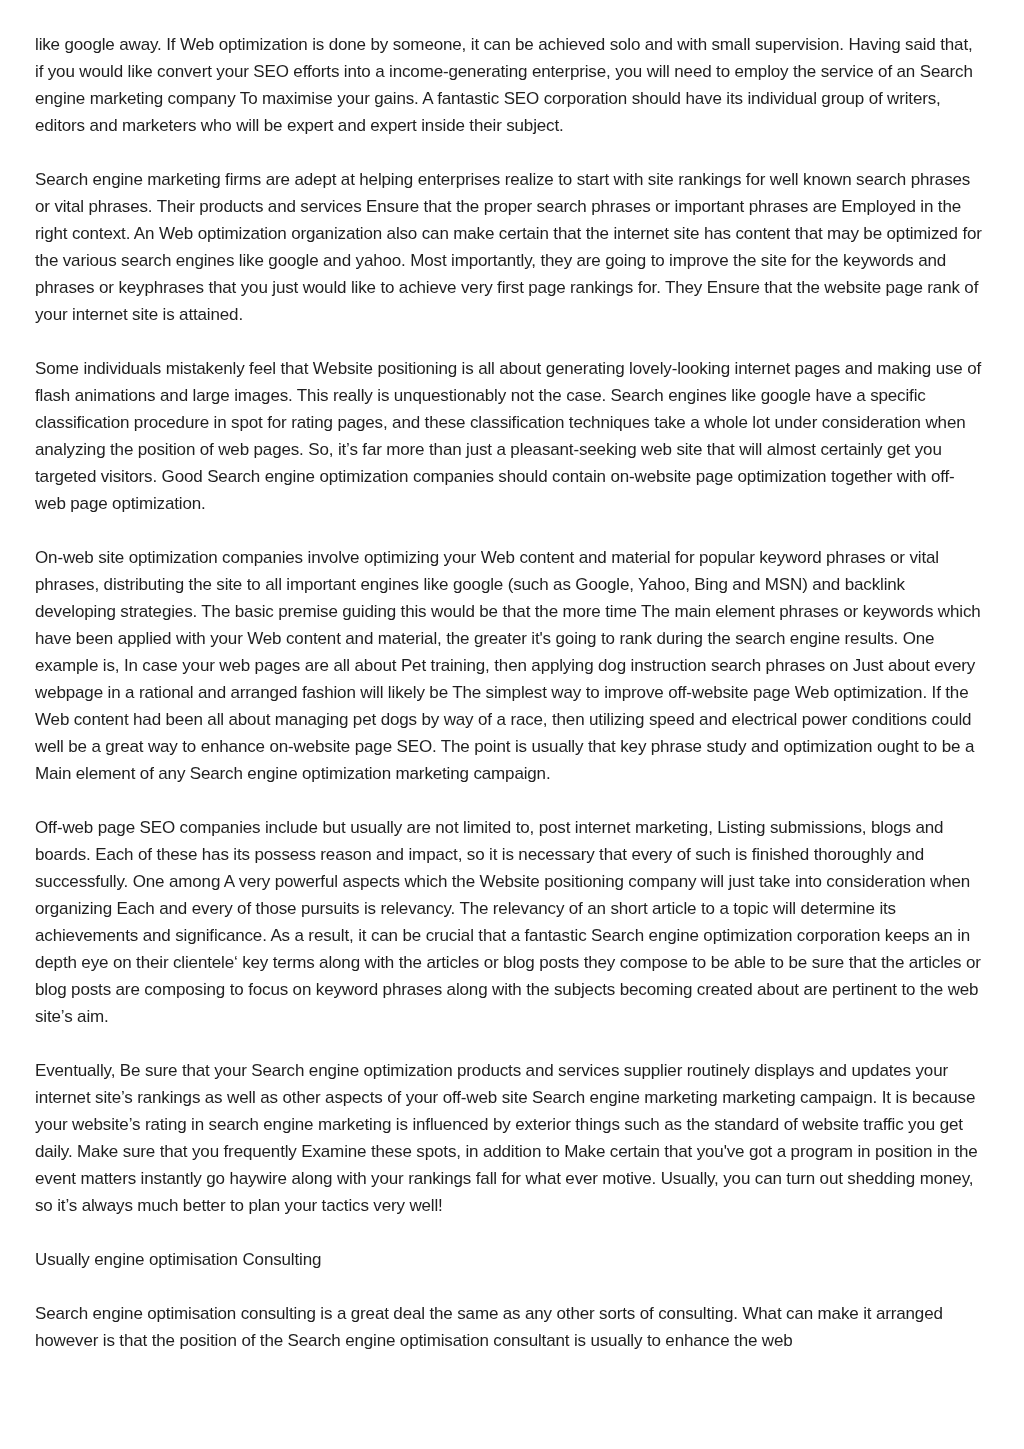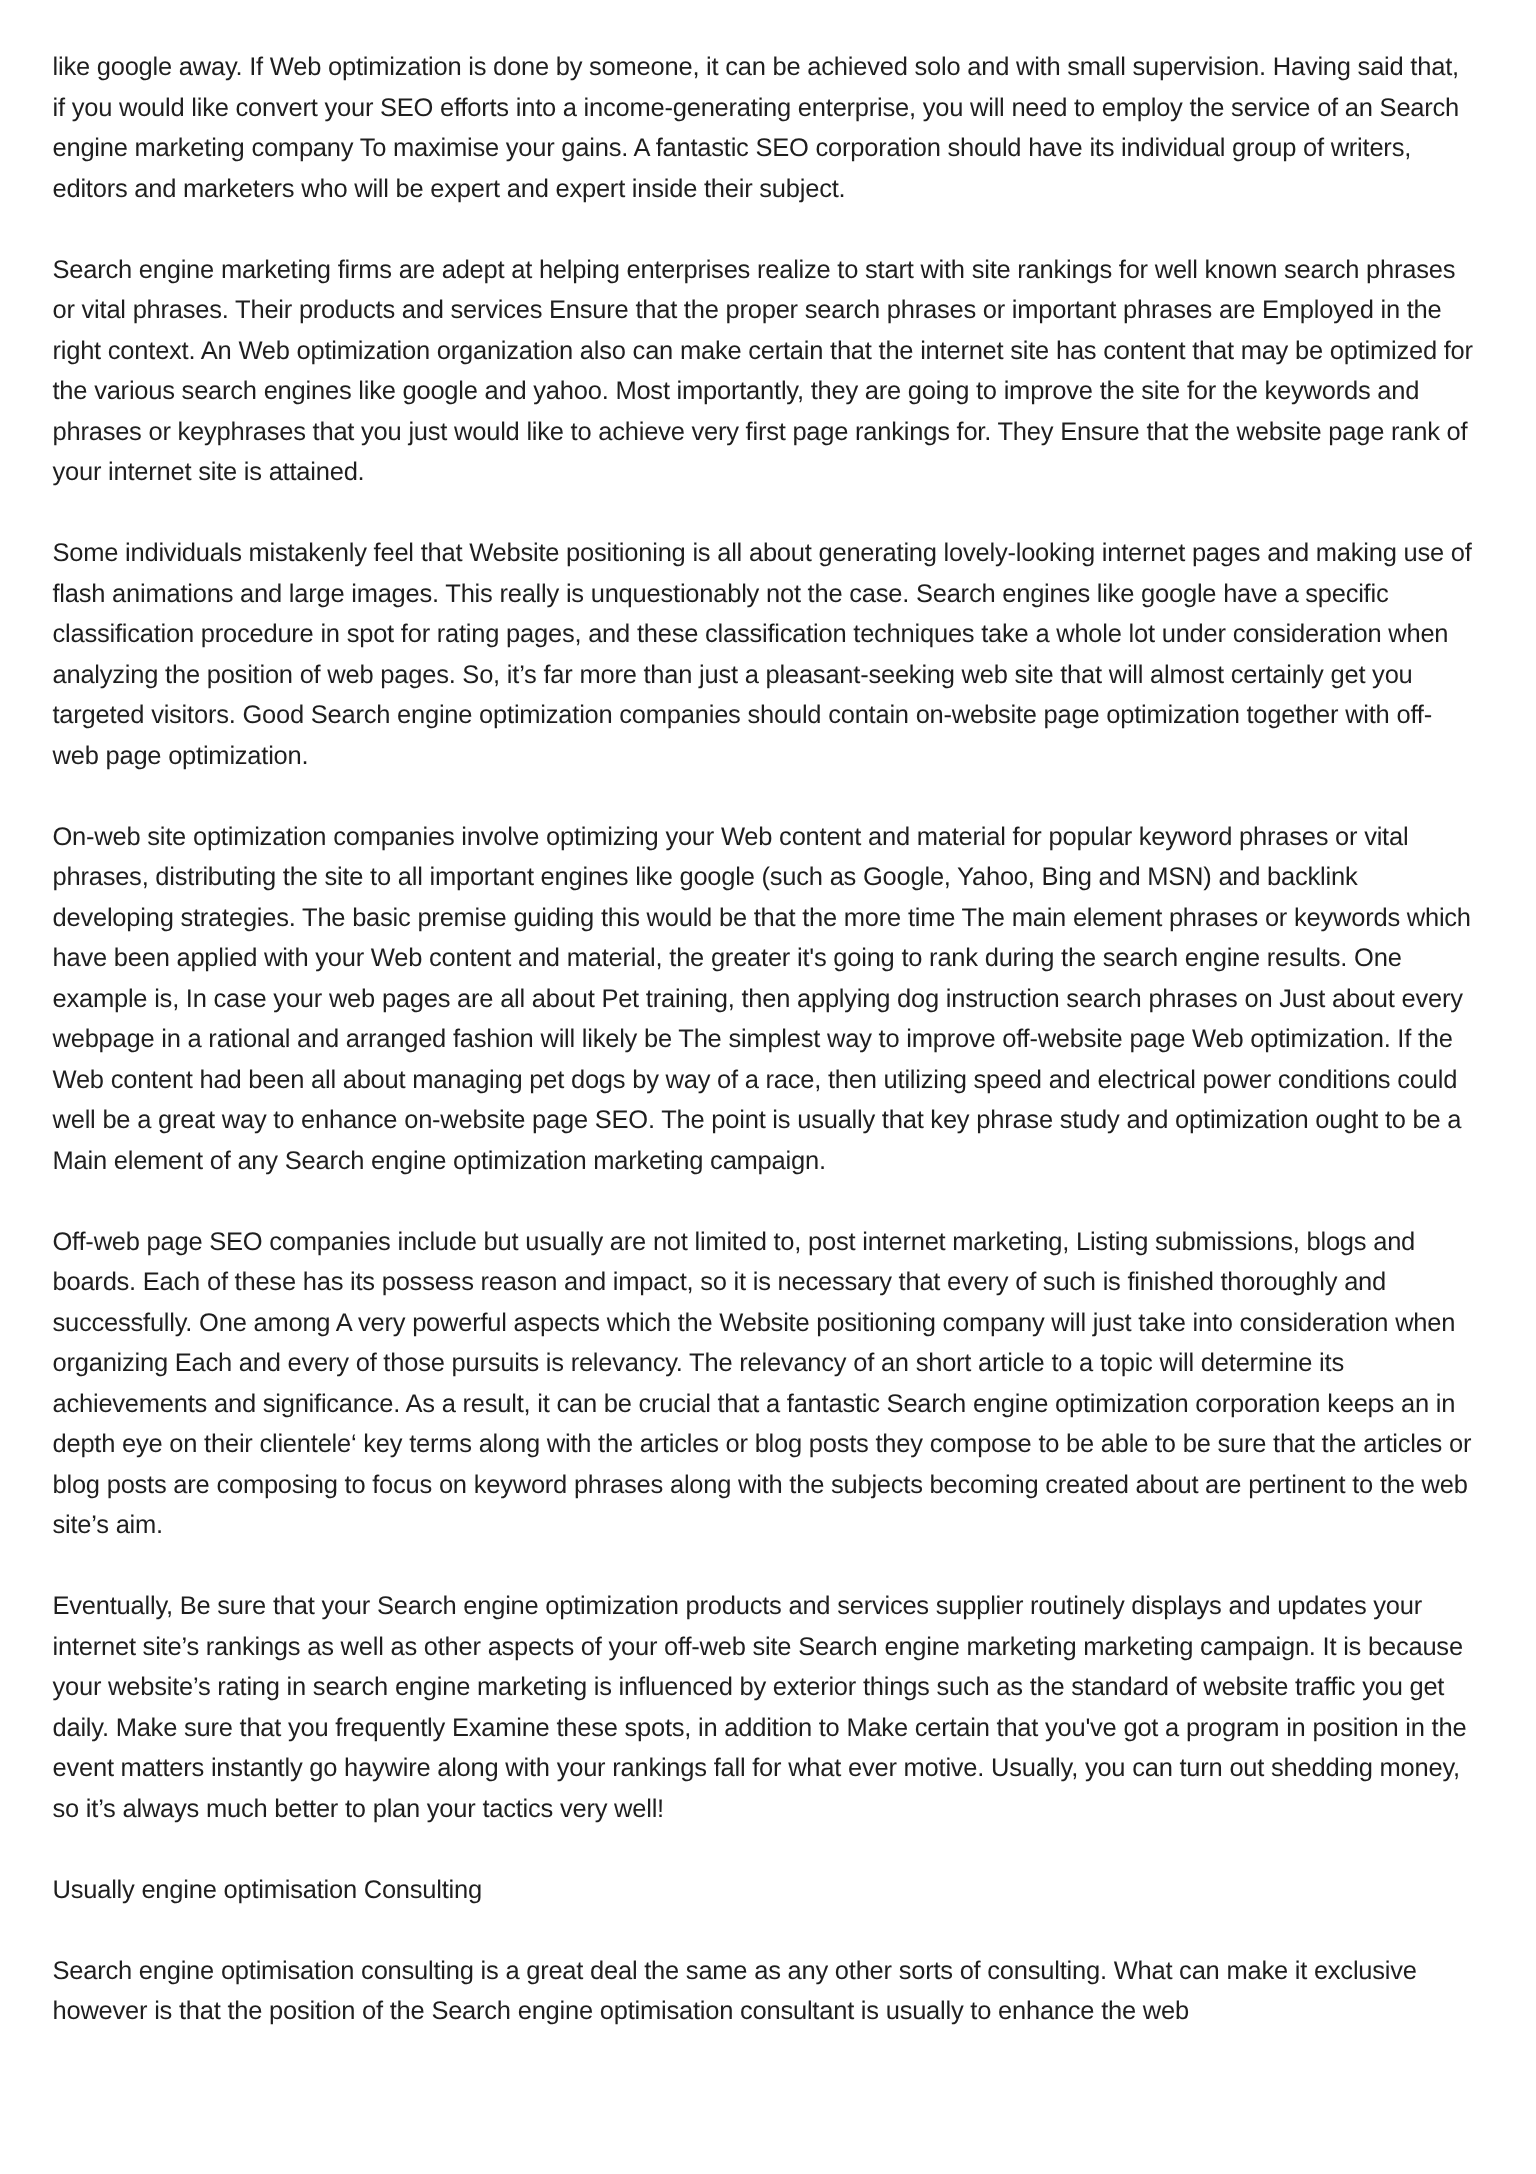--- a/index.html
+++ b/index.html
@@ -38,14 +38,14 @@
 <body>
 
 <div class="page">
   <p class="para">like google away. If Web optimization is done by someone, it can be achieved solo and with small supervision. Having said that, if you would like convert your SEO efforts into a income-generating enterprise, you will need to employ the service of an Search engine marketing company To maximise your gains. A fantastic SEO corporation should have its individual group of writers, editors and marketers who will be expert and expert inside their subject.</p>
   <p class="para">Search engine marketing firms are adept at helping enterprises realize to start with site rankings for well known search phrases or vital phrases. Their products and services Ensure that the proper search phrases or important phrases are Employed in the right context. An Web optimization organization also can make certain that the internet site has content that may be optimized for the various search engines like google and yahoo. Most importantly, they are going to improve the site for the keywords and phrases or keyphrases that you just would like to achieve very first page rankings for. They Ensure that the website page rank of your internet site is attained.</p>
   <p class="para">Some individuals mistakenly feel that Website positioning is all about generating lovely-looking internet pages and making use of flash animations and large images. This really is unquestionably not the case. Search engines like google have a specific classification procedure in spot for rating pages, and these classification techniques take a whole lot under consideration when analyzing the position of web pages. So, it’s far more than just a pleasant-seeking web site that will almost certainly get you targeted visitors. Good Search engine optimization companies should contain on-website page optimization together with off-web page optimization.</p>
   <p class="para">On-web site optimization companies involve optimizing your Web content and material for popular keyword phrases or vital phrases, distributing the site to all important engines like google (such as Google, Yahoo, Bing and MSN) and backlink developing strategies. The basic premise guiding this would be that the more time The main element phrases or keywords which have been applied with your Web content and material, the greater it's going to rank during the search engine results. One example is, In case your web pages are all about Pet training, then applying dog instruction search phrases on Just about every webpage in a rational and arranged fashion will likely be The simplest way to improve off-website page Web optimization. If the Web content had been all about managing pet dogs by way of a race, then utilizing speed and electrical power conditions could well be a great way to enhance on-website page SEO. The point is usually that key phrase study and optimization ought to be a Main element of any Search engine optimization marketing campaign.</p>
   <p class="para">Off-web page SEO companies include but usually are not limited to, post internet marketing, Listing submissions, blogs and boards. Each of these has its possess reason and impact, so it is necessary that every of such is finished thoroughly and successfully. One among A very powerful aspects which the Website positioning company will just take into consideration when organizing Each and every of those pursuits is relevancy. The relevancy of an short article to a topic will determine its achievements and significance. As a result, it can be crucial that a fantastic Search engine optimization corporation keeps an in depth eye on their clientele‘ key terms along with the articles or blog posts they compose to be able to be sure that the articles or blog posts are composing to focus on keyword phrases along with the subjects becoming created about are pertinent to the web site’s aim.</p>
   <p class="para">Eventually, Be sure that your Search engine optimization products and services supplier routinely displays and updates your internet site’s rankings as well as other aspects of your off-web site Search engine marketing marketing campaign. It is because your website’s rating in search engine marketing is influenced by exterior things such as the standard of website traffic you get daily. Make sure that you frequently Examine these spots, in addition to Make certain that you've got a program in position in the event matters instantly go haywire along with your rankings fall for what ever motive. Usually, you can turn out shedding money, so it’s always much better to plan your tactics very well!</p>
   <p class="para section-heading">Usually engine optimisation Consulting</p>
-  <p class="para">Search engine optimisation consulting is a great deal the same as any other sorts of consulting. What can make it exclusive however is that the position of the Search engine optimisation consultant is usually to enhance the web</p>
+  <p class="para">Search engine optimisation consulting is a great deal the same as any other sorts of consulting. What can make it arranged however is that the position of the Search engine optimisation consultant is usually to enhance the web</p>
 </div>
 
 </body></html>

